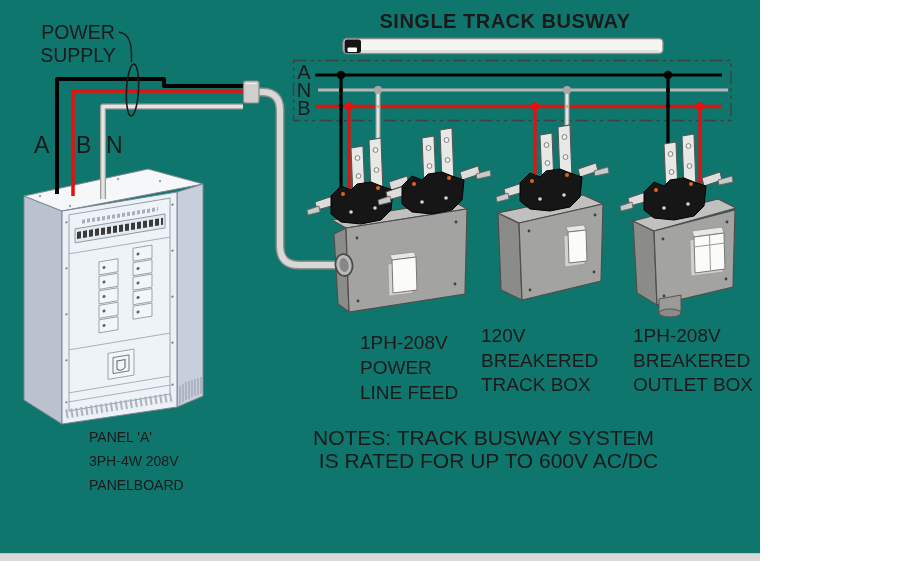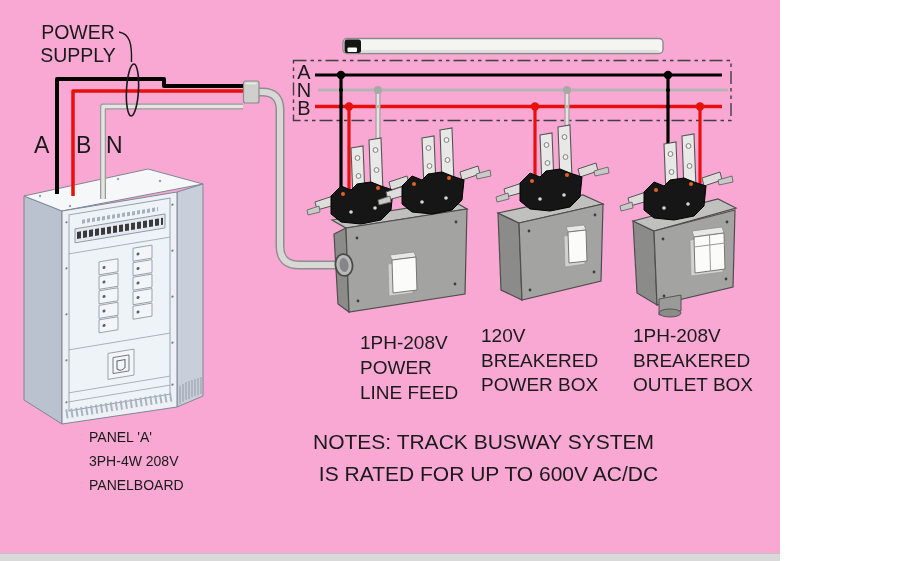--- a/index.html
+++ b/index.html
@@ -1,34 +1,34 @@
 <!DOCTYPE html>
 <html style="--phase-a: #000000; --phase-b: #e8100c; --neutral: #b5b5b3; --conduit: #d8d8d6;"><head>
 <meta charset="utf-8">
 <style>
   html,body{margin:0;padding:0;background:#ffffff;}
-  #stage{position:relative;width:760px;height:561px;background:#f9a8d4;overflow:hidden;
-         font-family:"Liberation Sans", sans-serif;color:#111;padding-left:20px;}
+  #stage{position:relative;width:760px;height:561px;background:#0f766e;overflow:hidden;
+         font-family:"Liberation Sans", sans-serif;color:#111;}
   #art{position:absolute;left:0;top:0;}
   .lbl{position:absolute;white-space:pre-wrap;line-height:1.22;color:#1a1a1a;}
   .center{text-align:center;}
   
   .power-supply{left:27px;top:21px;width:102px;font-size:19.5px;line-height:23px;}
   .supply-a{left:34px;top:131px;width:22px;font-size:23px;}
   .supply-b{left:76px;top:131px;width:22px;font-size:23px;}
   .supply-n{left:106px;top:131px;width:22px;font-size:23px;}
   .track-title{left:340px;top:9px;width:330px;font-size:20px;font-weight:bold;letter-spacing:.5px;}
   .bus-a{left:295px;top:60px;width:18px;font-size:20px;}
   .bus-n{left:295px;top:78px;width:18px;font-size:20px;}
   .bus-b{left:295px;top:96px;width:18px;font-size:20px;}
   .dev1{left:360px;top:330px;font-size:19px;line-height:25px;}
   .dev2{left:481px;top:324px;font-size:19px;line-height:24.5px;}
   .dev3{left:633px;top:324px;font-size:19px;line-height:24.5px;}
   .panel-lbl{left:89px;top:425px;font-size:14px;line-height:24px;}
-  .notes{left:313px;top:426px;font-size:21px;line-height:32px;}
+  .notes{left:313px;top:426px;font-size:21px;line-height:23px;}
   .main-title{left:0;top:513px;width:864px;}
   .main-title span{display:inline-block;font-size:33px;font-weight:bold;transform:scaleX(.83);transform-origin:50% 50%;}
   .bottom-bar{position:absolute;left:0;top:553px;width:900px;height:8px;background:#d9d9d9;border-top:1px solid #c2c2c2;}
   
   .strap{fill:#e8e8e6;stroke:#555;stroke-width:1.1}
   .hole{fill:#f4f4f2;stroke:#666;stroke-width:.8}
   .wing{fill:#dedddb;stroke:#555;stroke-width:1}
   .stub{fill:#c9c9c7;stroke:#666;stroke-width:.9}
   .plugbody{fill:#161616;stroke:#000;stroke-width:1}
   .odot{fill:#e2631f}.wdot{fill:#d8d8d8}
@@ -255,30 +255,31 @@
   <use href="#plug" x="520" y="175"></use>
   <use href="#plug" x="644" y="184"></use>
 </svg>
 
   <div class="lbl power-supply center">POWER
 SUPPLY</div>
   <div class="lbl supply-a">A</div>
   <div class="lbl supply-b">B</div>
   <div class="lbl supply-n">N</div>
 
+  <div class="lbl track-title center">SINGLE TRACK BUSWAY</div>
   <div class="lbl bus-a center">A</div>
   <div class="lbl bus-n center">N</div>
   <div class="lbl bus-b center">B</div>
 
   <div class="lbl dev1">1PH-208V
 POWER
 LINE FEED</div>
   <div class="lbl dev2">120V
 BREAKERED
-POWER BOX</div>
+TRACK BOX</div>
   <div class="lbl dev3">1PH-208V
 BREAKERED
 OUTLET BOX</div>
 
   <div class="lbl panel-lbl">PANEL 'A'
 3PH-4W 208V
 PANELBOARD</div>
   <div class="lbl notes">NOTES: TRACK BUSWAY SYSTEM
  IS RATED FOR UP TO 600V AC/DC</div>
 

